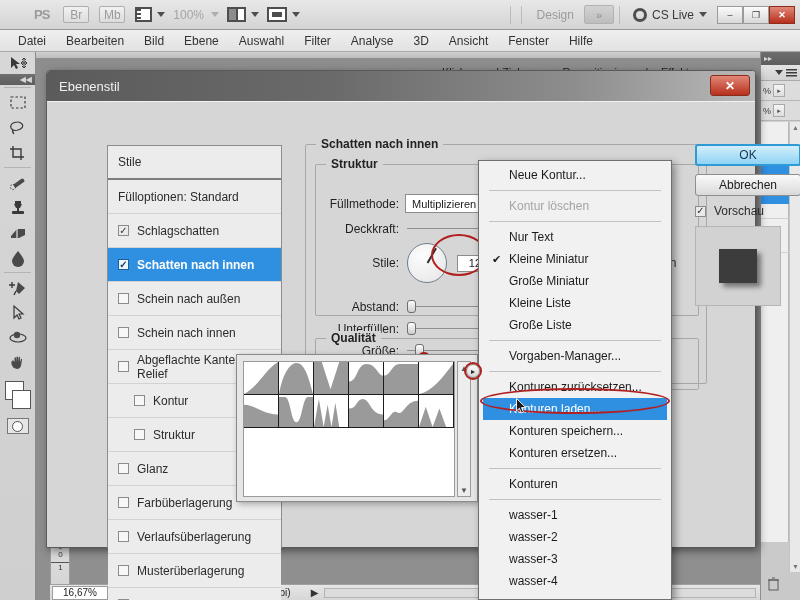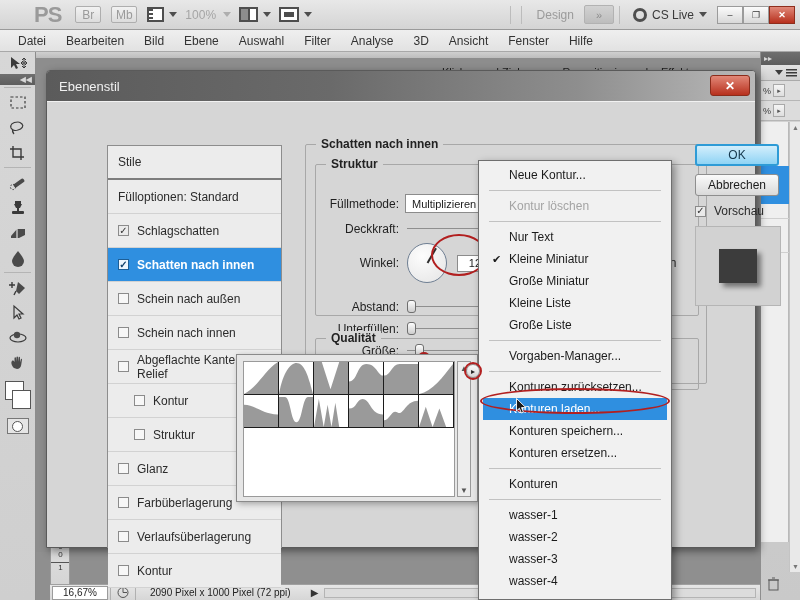--- a/index.html
+++ b/index.html
@@ -11,21 +11,21 @@
     background:#6e6e6e;
     position:relative;
   }
   
   #app-bar{
     position:absolute;left:0;top:0;width:800px;height:30px;
     background:linear-gradient(#e8e8e8,#d4d4d4);
     border-bottom:1px solid #9a9a9a;
     display:flex;align-items:center;
   }
-  .ps-logo{color:#9a9a9a;font-size:22px;font-weight:bold;letter-spacing:-1px;padding:0 14px 0 34px;}
+  .ps-logo{color:#9a9a9a;font-size:13px;font-weight:bold;letter-spacing:-1px;padding:0 14px 0 34px;}
   .mini-btn{
     width:26px;height:17px;border:1px solid #aeaeae;border-radius:2px;
     background:linear-gradient(#f2f2f2,#dcdcdc);color:#9b9b9b;font-size:12px;
     display:flex;align-items:center;justify-content:center;margin-right:10px;
   }
   .iconbox{display:flex;align-items:center;margin-right:8px;}
   .glyph-film{
     width:17px;height:15px;border:2px solid #4e4e4e;background:#fff;position:relative;
   }
   .glyph-film:before{content:"";position:absolute;left:0;top:0;width:4px;height:100%;
@@ -199,21 +199,21 @@
   #cp-grid{position:absolute;left:6px;top:6px;width:212px;height:136px;background:#fff;border:1px solid #9a9a9a;}
   .cp-cell{float:left;width:35px;height:33px;border-right:1px solid #1c1c1c;border-bottom:1px solid #1c1c1c;
     background:#fff;position:relative;overflow:hidden;}
   .cp-cell svg{position:absolute;inset:0;}
   #cp-scroll{position:absolute;right:6px;top:6px;width:14px;height:136px;background:#ededed;border:1px solid #9a9a9a;}
   #cp-scroll .a{height:12px;display:flex;align-items:center;justify-content:center;font-size:8px;color:#555;}
   #cp-scroll .a.bot{position:absolute;bottom:0;width:100%;}
 
   
   #btn-col{position:absolute;left:648px;top:42px;width:106px;}
-  .dbtn{width:84px;height:22px;border-radius:3px;font-size:12px;
+  .dbtn{width:106px;height:22px;border-radius:3px;font-size:12px;
     display:flex;align-items:center;justify-content:center;margin-bottom:8px;
     background:linear-gradient(#fafafa,#d9d9d9);border:1px solid #8e8e8e;color:#1c1c1c;}
   .dbtn.primary{background:linear-gradient(#d3eefc,#8fd3f4);border:2px solid #2e9bd6;color:#16384d;}
   .chk-row{display:flex;align-items:center;font-size:12px;margin-top:2px;}
   #preview-box{width:86px;height:80px;background:#d2d2d2;border:1px solid #b5b5b5;margin-top:8px;
     display:flex;align-items:center;justify-content:center;}
   #preview-box .sq{width:38px;height:34px;background:#3c3c3c;box-shadow:4px 4px 5px rgba(0,0,0,.45);}
 
   
   #ctx-menu{
@@ -474,20 +474,24 @@
       <div class="sl-row">
         <span class="cb"></span>
         <span>Farbüberlagerung</span>
       </div>
       <div class="sl-row">
         <span class="cb"></span>
         <span>Verlaufsüberlagerung</span>
       </div>
       <div class="sl-row">
         <span class="cb"></span>
+        <span>Musterüberlagerung</span>
+      </div>
+      <div class="sl-row">
+        <span class="cb"></span>
         <span>Kontur</span>
       </div>
     </div>
 
     <div class="fieldset" style="left:258px;top:42px;width:402px;height:240px;">
       <div class="fs-legend">Schatten nach innen</div>
     </div>
 
     <div class="fieldset" style="left:268px;top:62px;width:384px;height:152px;">
       <div class="fs-legend" style="font-size:12px;">Struktur</div>
@@ -505,21 +509,21 @@
     <div class="row" style="left:278px;top:118px;width:370px;">
       <span class="lbl" style="width:74px;">Deckkraft:</span>
       <span class="slider" style="width:108px;margin-left:8px;">
         <span class="trk"></span>
           <span class="thumb" style="left:74px;"></span>
       </span>
       <span class="numf" style="width:36px;margin-left:10px;">75</span>
     </div>
 
     <div class="row" style="left:278px;top:134px;width:370px;height:54px;">
-      <span class="lbl" style="width:74px;">Winkel:</span>
+      <span class="lbl" style="width:74px;">Stile:</span>
       <span class="dial" style="margin-left:8px;">
           <span class="hand"></span>
         </span>
       <span class="numf" style="width:42px;margin-left:10px;">120</span>
       <span style="margin-left:4px;font-size:11px;">°</span>
       <span class="cb" style="margin-left:12px;"></span>
       <span style="font-size:12px;">Globales Licht verwenden</span>
     </div>
 
     <div class="row" style="left:278px;top:196px;width:370px;">

